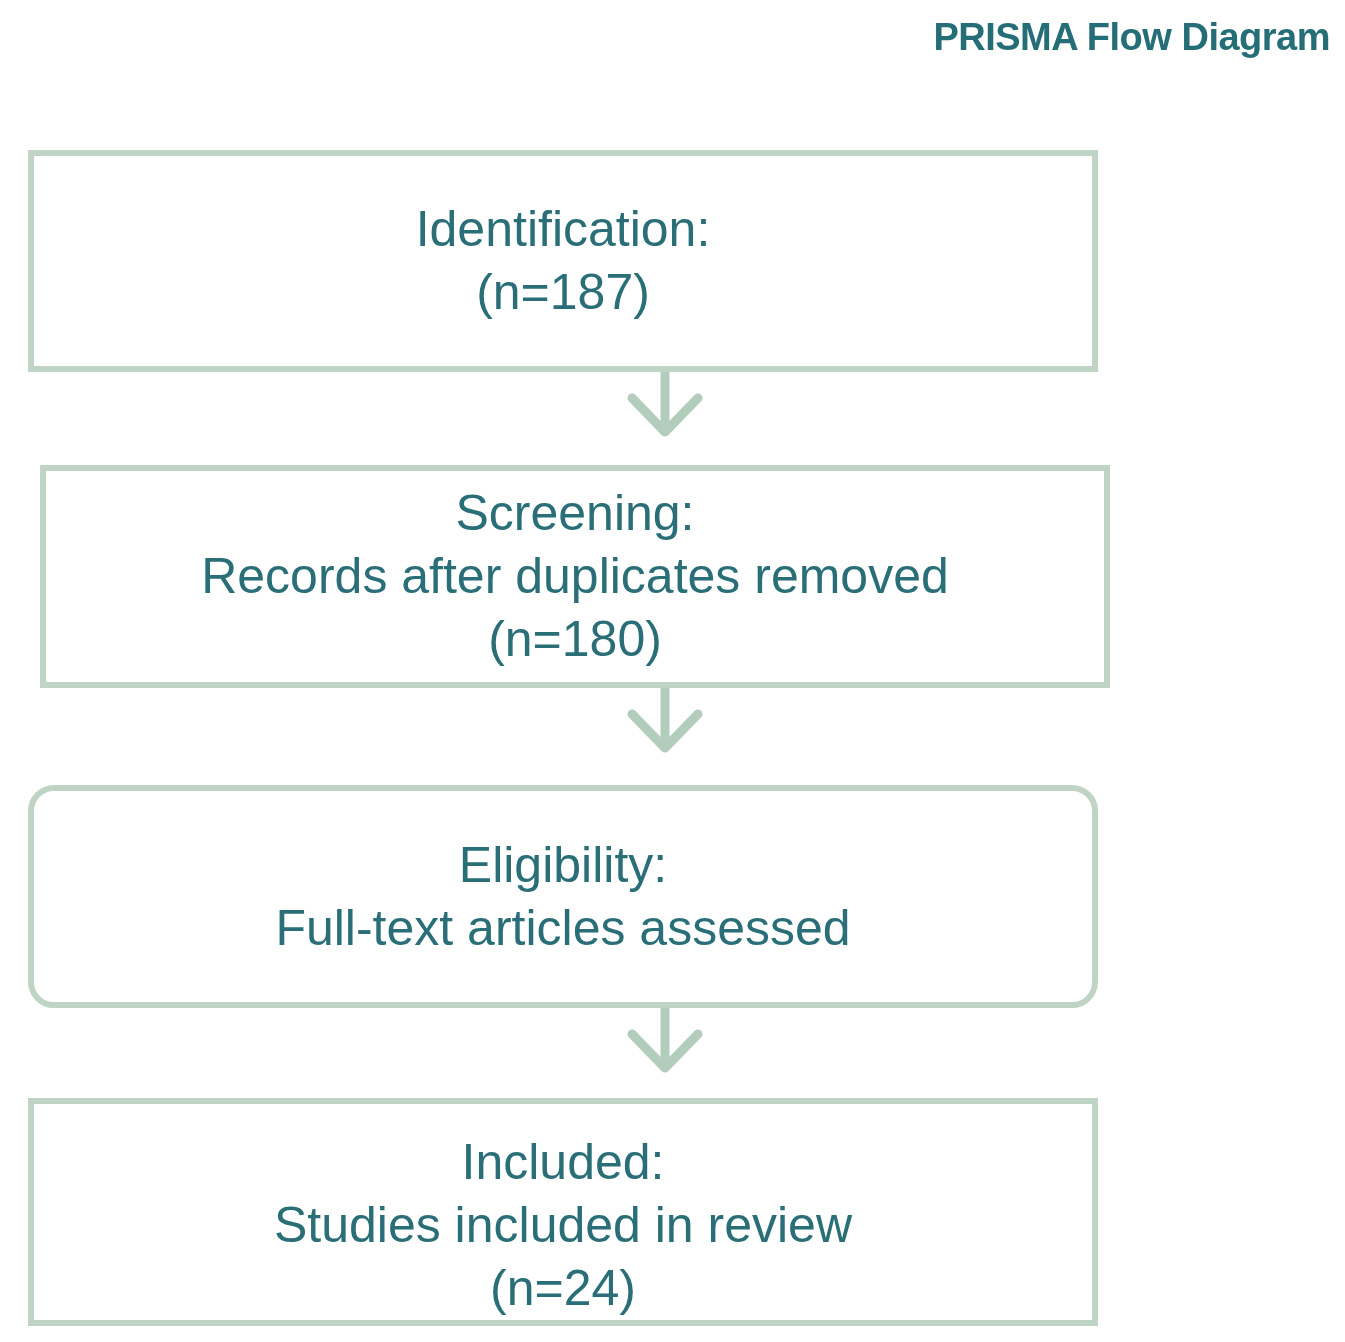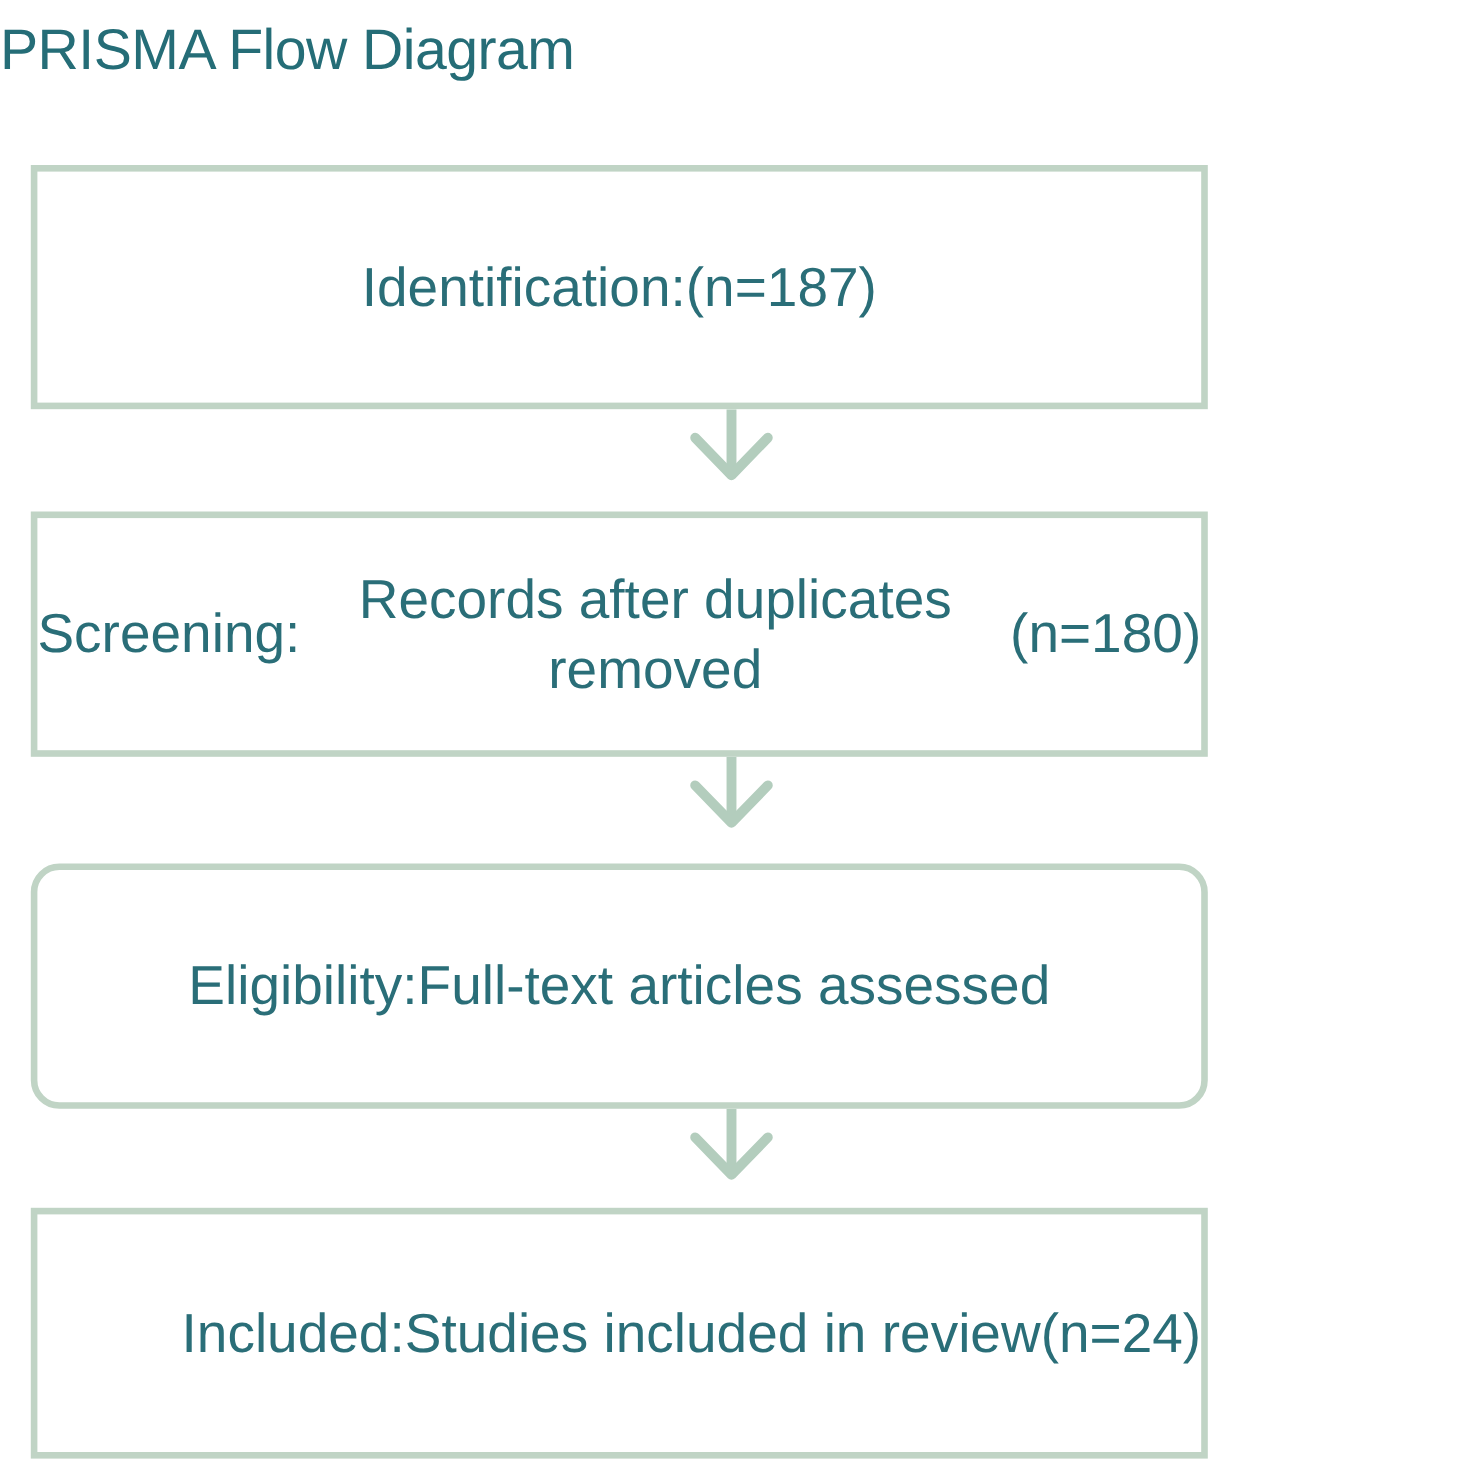--- a/index.html
+++ b/index.html
@@ -19,43 +19,43 @@
     width: 1345px;
     height: 1342px;
     background: var(--bg);
     overflow: hidden;
   }
   .diagram-title {
     position: absolute;
     top: 16px;
     left: 0;
     width: 1330px;
-    text-align: left;
-    font-size: 52px;
-    font-weight: 400;
+    text-align: right;
+    font-size: 38px;
+    font-weight: 700;
     letter-spacing: -0.5px;
     color: var(--title);
   }
   .flow-box {
     position: absolute;
     left: 28px;
     width: 1070px;
     border: 6px solid var(--box-border);
     background: var(--bg);
     display: flex;
-    flex-direction: row;
+    flex-direction: column;
     justify-content: center;
     align-items: center;
     text-align: center;
     color: var(--text);
     font-size: 50px;
     line-height: 63px;
   }
   .box-1 { top: 150px;  height: 222px; }
-  .box-2 { top: 465px;  height: 223px; }
+  .box-2 { top: 465px;  height: 223px; margin-left: 12px; }
   .box-3 { top: 785px;  height: 223px; border-radius: 26px; }
   .box-4 { top: 1098px; height: 228px; justify-content: flex-end; }
   .flow-arrow {
     position: absolute;
     left: 620px;
     width: 90px;
     height: 72px;
     color: var(--arrow);
   }
   .arrow-1 { top: 372px; }

